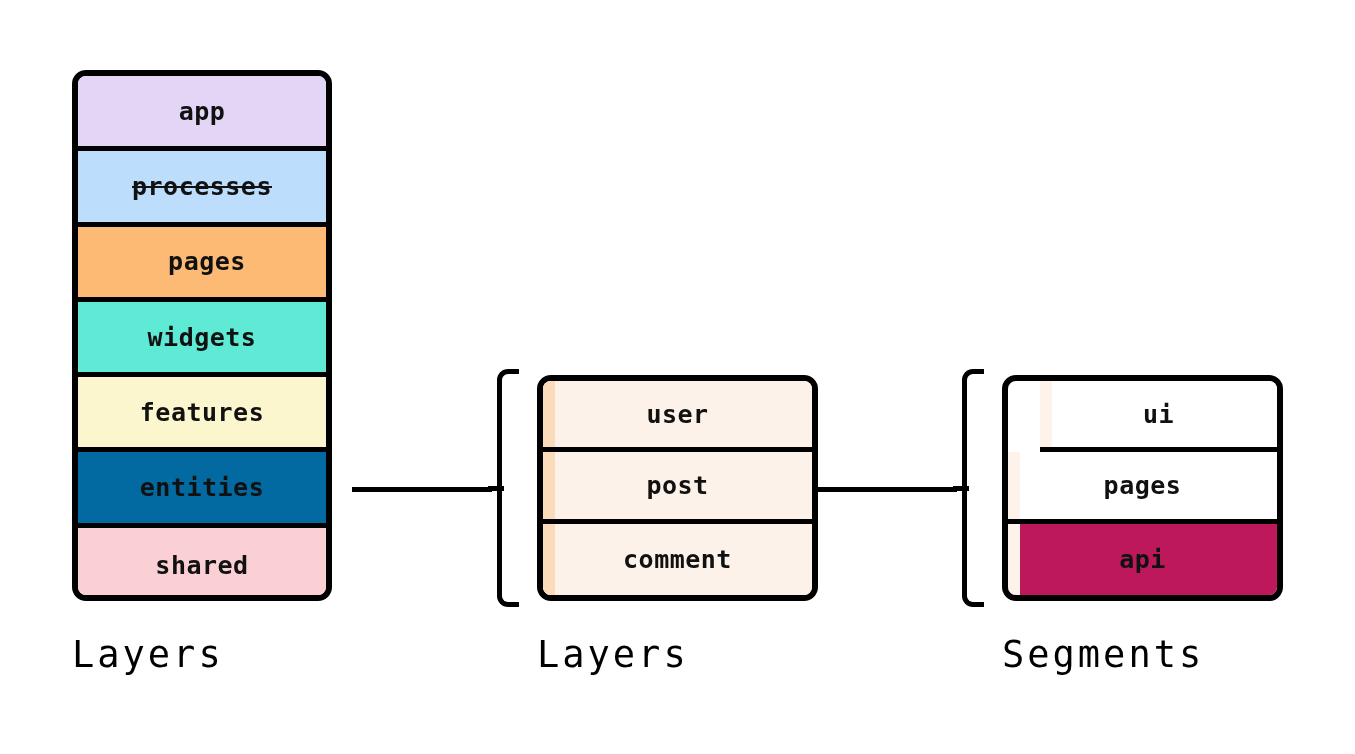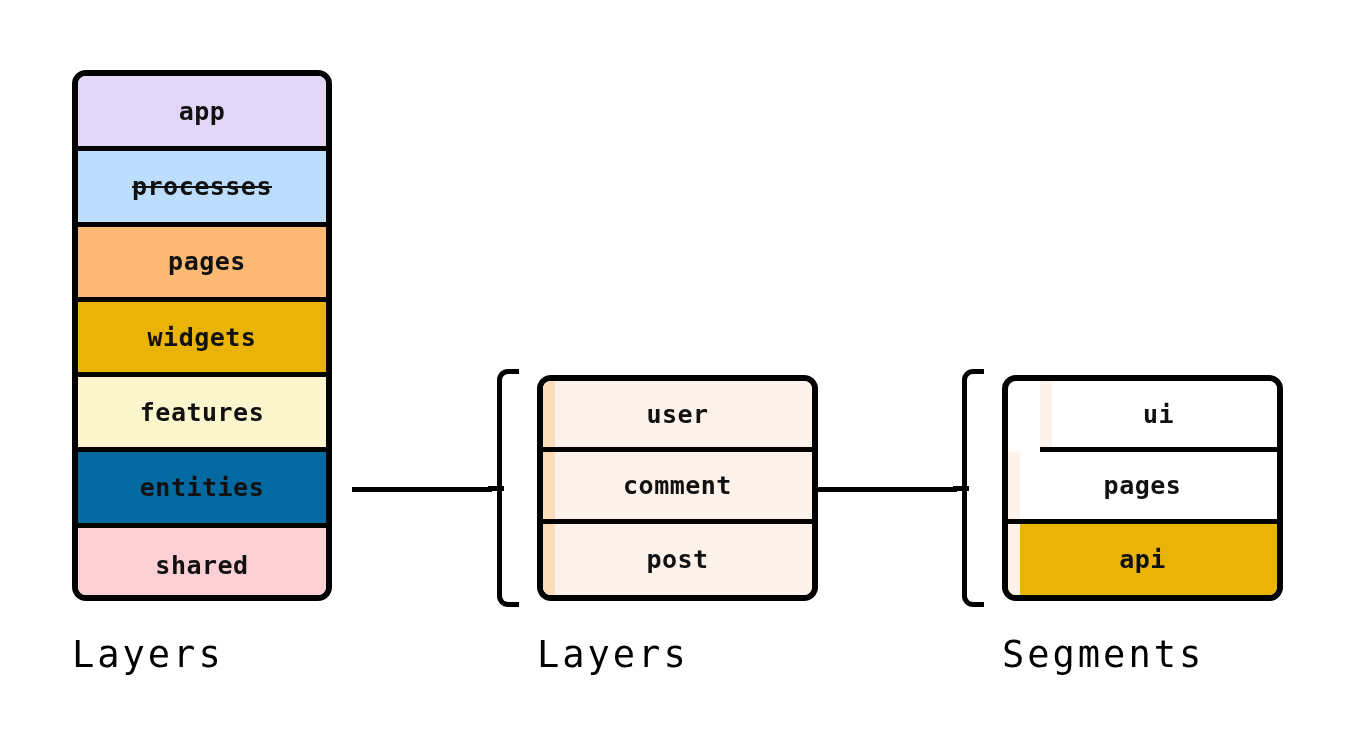--- a/index.html
+++ b/index.html
@@ -152,21 +152,21 @@
   <div class="stack" id="layers-stack">
       <div class="row" style="background: rgb(226, 213, 245);">
         <span class="row-label">app</span>
       </div>
       <div class="row" style="background: rgb(188, 221, 251);">
         <span class="row-label struck">processes</span>
       </div>
       <div class="row" style="background: #fdba74; padding-left: 10px;">
         <span class="row-label">pages</span>
       </div>
-      <div class="row" style="background: #eab308; text-align: right;">
+      <div class="row" style="background: #5eead4; text-align: right;">
         <span class="row-label">widgets</span>
       </div>
       <div class="row" style="background: rgb(252, 246, 207);">
         <span class="row-label">features</span>
       </div>
       <div class="row" style="background: #0369a1;">
         <span class="row-label">entities</span>
       </div>
       <div class="row" style="background: rgb(250, 208, 212);">
         <span class="row-label">shared</span>
@@ -179,44 +179,44 @@
     <div class="bracket-tick"></div>
   </div>
 
   <div class="stack" id="slices-stack">
       <div class="row" style="background: rgb(253, 242, 233);">
         <div class="stripe" style="background: rgb(251, 220, 186);"></div>
         <span class="row-label">user</span>
       </div>
       <div class="row" style="background: rgb(253, 242, 233);">
         <div class="stripe" style="background: rgb(251, 220, 186);"></div>
-        <span class="row-label">comment</span>
+        <span class="row-label">post</span>
       </div>
       <div class="row" style="background: rgb(253, 242, 233);">
         <div class="stripe" style="background: rgb(251, 220, 186);"></div>
-        <span class="row-label">post</span>
+        <span class="row-label">comment</span>
       </div>
     </div>
 
   <div class="connector" id="connector-slices-segments"></div>
 
   <div class="bracket" id="segments-bracket">
     <div class="bracket-tick"></div>
   </div>
 
   <div class="stack" id="segments-stack">
       <div class="row" style="background: rgb(255, 255, 255); margin-left: 32px;">
         <div class="stripe" style="background: rgb(253, 243, 234);"></div>
         <span class="row-label">ui</span>
       </div>
       <div class="row" style="background: rgb(255, 255, 255);">
         <div class="stripe" style="background: rgb(253, 243, 234);"></div>
         <span class="row-label">pages</span>
       </div>
-      <div class="row" style="background: #eab308;">
+      <div class="row" style="background: #be185d;">
         <div class="stripe" style="background: rgb(253, 243, 234);"></div>
         <span class="row-label">api</span>
       </div>
     </div>
 
   <div class="caption" id="caption-layers">Layers</div>
   <div class="caption" id="caption-slices">Layers</div>
   <div class="caption" id="caption-segments">Segments</div>
 
 </div>

